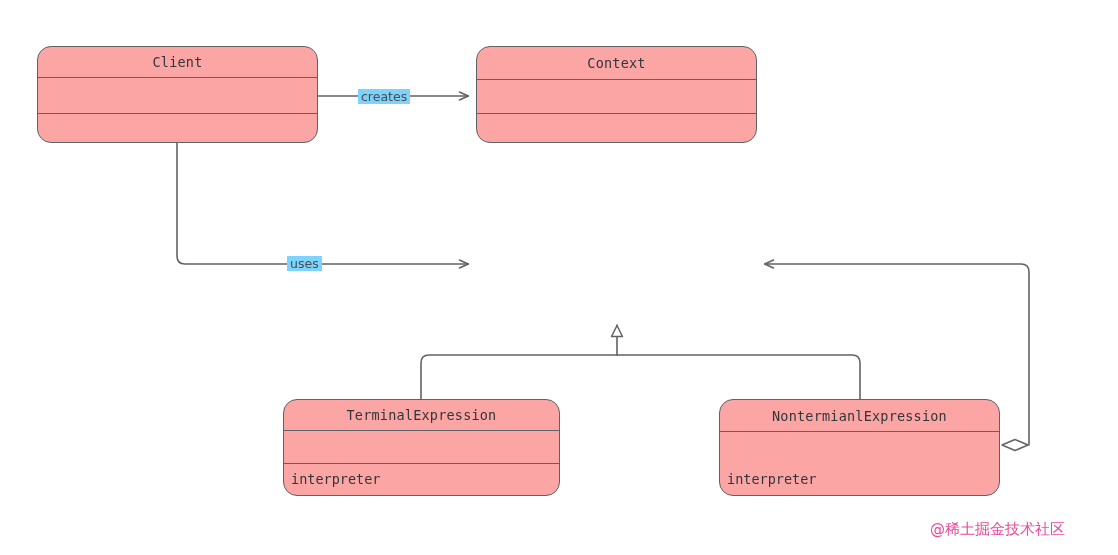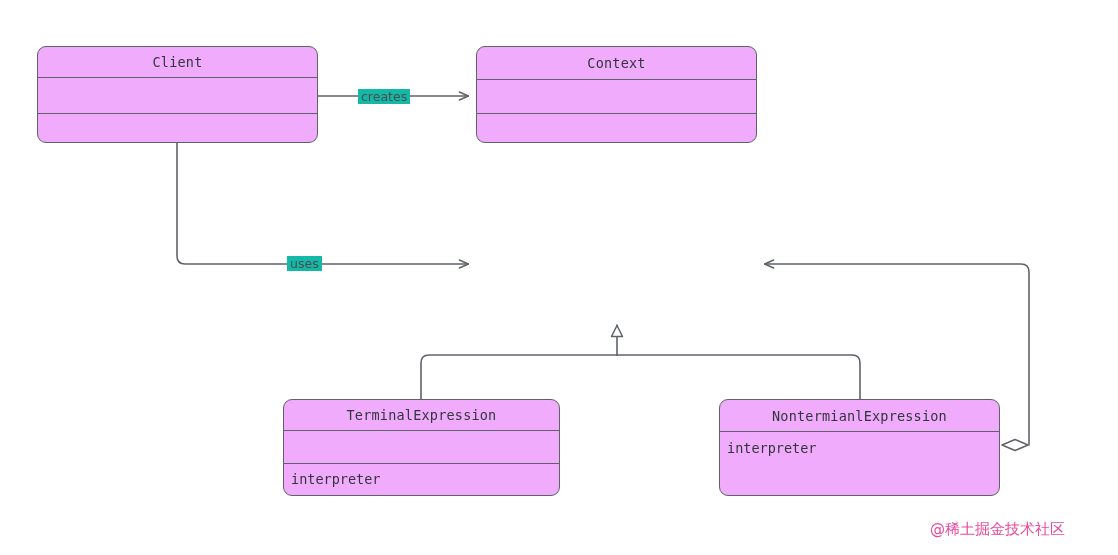--- a/index.html
+++ b/index.html
@@ -22,22 +22,22 @@
     left: 0;
     top: 0;
     width: 1118px;
     height: 555px;
     pointer-events: none;
   }
   .uml-box {
     position: absolute;
     box-sizing: border-box;
     border: 1.6px solid #5f6368;
-    border-radius: 9px;
-    background: #f0abfc;
+    border-radius: 14px;
+    background: #fca5a5;
     display: flex;
     flex-direction: column;
     overflow: hidden;
   }
   .uml-title {
     display: flex;
     align-items: center;
     justify-content: center;
     font-size: 13.5px;
     color: #32363a;
@@ -54,21 +54,21 @@
     box-sizing: border-box;
   }
   .uml-row.divider {
     border-bottom: 1.6px solid #5f6368;
   }
   .edge-label {
     position: absolute;
     font-family: "DejaVu Sans", "Liberation Sans", sans-serif;
     font-size: 12.5px;
     color: #4a4d51;
-    background: #14b8a6;
+    background: #7dd3fc;
     padding: 0 3px;
     white-space: nowrap;
   }
   .watermark {
     position: absolute;
     font-family: "DejaVu Sans", "Liberation Sans", sans-serif;
     font-size: 15px;
     color: #ec4899;
     white-space: nowrap;
   }
@@ -117,21 +117,21 @@
     <div class="uml-row divider" style="height:34px;"></div>
   </div>
 
 
   <div class="uml-box" style="left:283px; top:399px; width:277px; height:97px;">
     <div class="uml-title" style="height:32px;">TerminalExpression</div>
     <div class="uml-row divider" style="height:33px;"></div>
     <div class="uml-row" style="height:32px;">interpreter</div>
   </div>
 
-  <div class="uml-box" style="left:719px; top:399px; width:281px; height:97px;">
+  <div class="uml-box" style="left:719px; top:399px; width:281px; height:97px;justify-content:space-between;">
     <div class="uml-title" style="height:32px;">NontermianlExpression</div>
     <div class="uml-row" style="height:32px;">interpreter</div>
   </div>
 
   <div class="edge-label" style="left:358px; top:89px;">creates</div>
 
   <div class="edge-label" style="left:287px; top:256px;">uses</div>
 
   <div class="watermark" style="left:930px; top:520px;">@稀土掘金技术社区</div>
 

